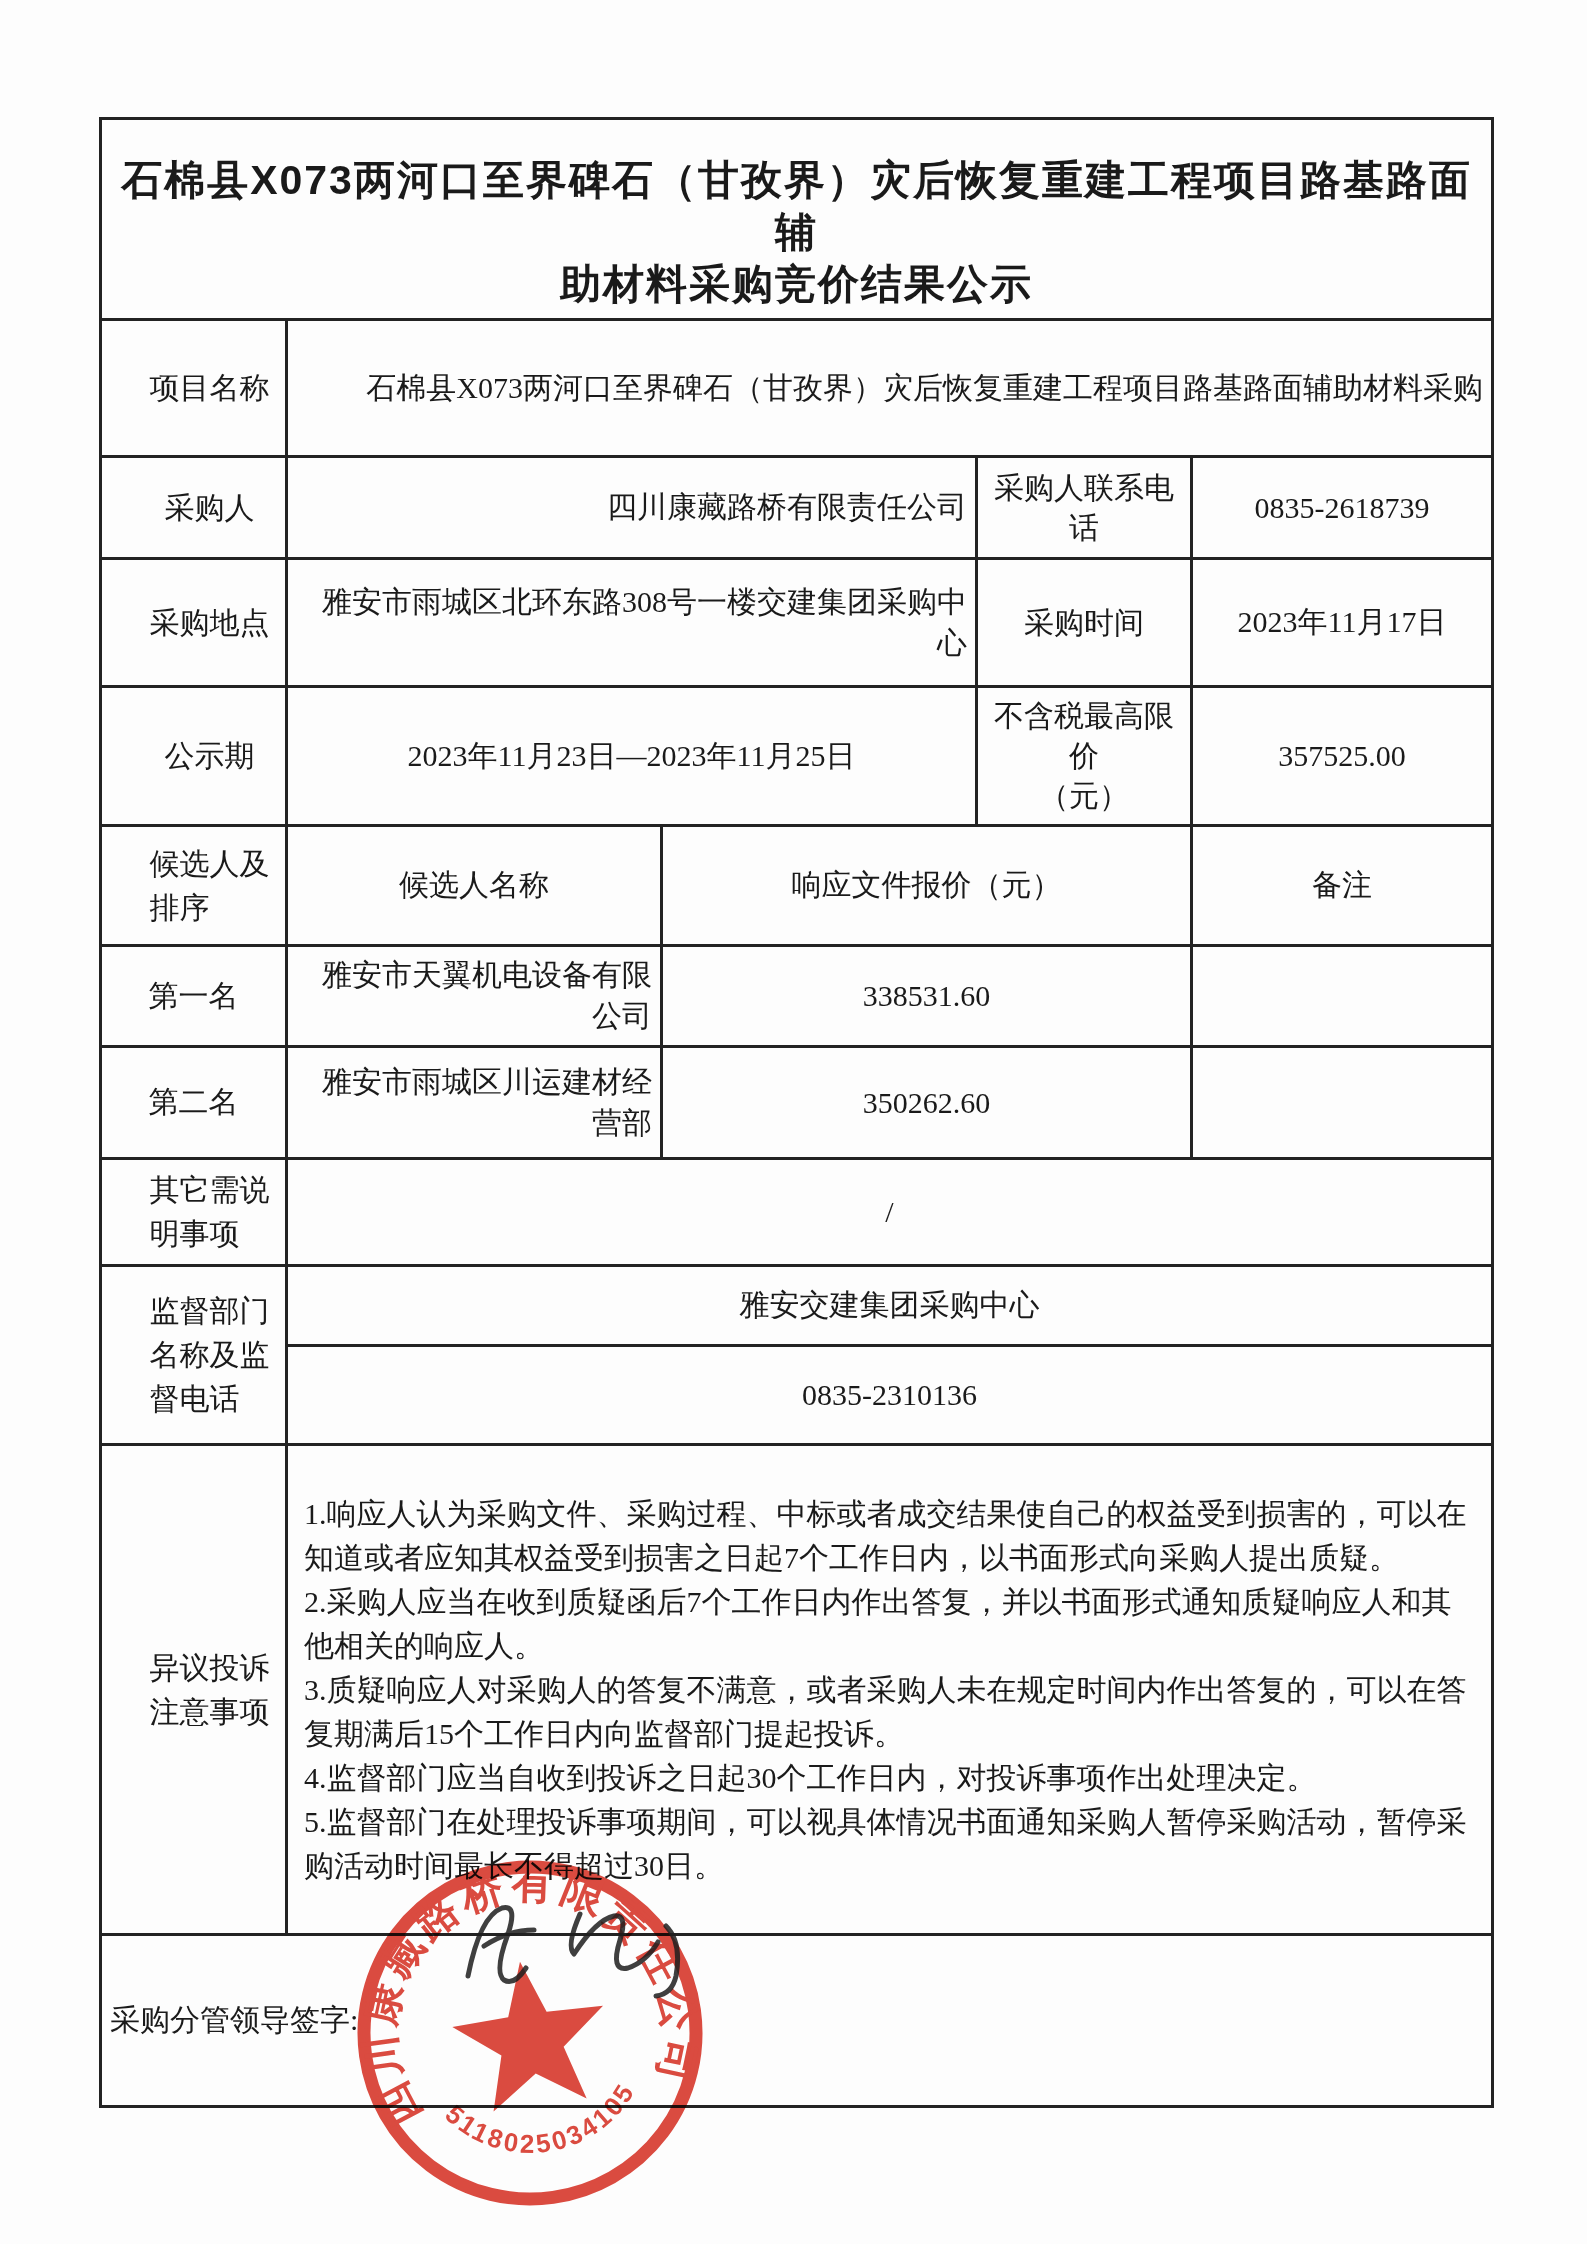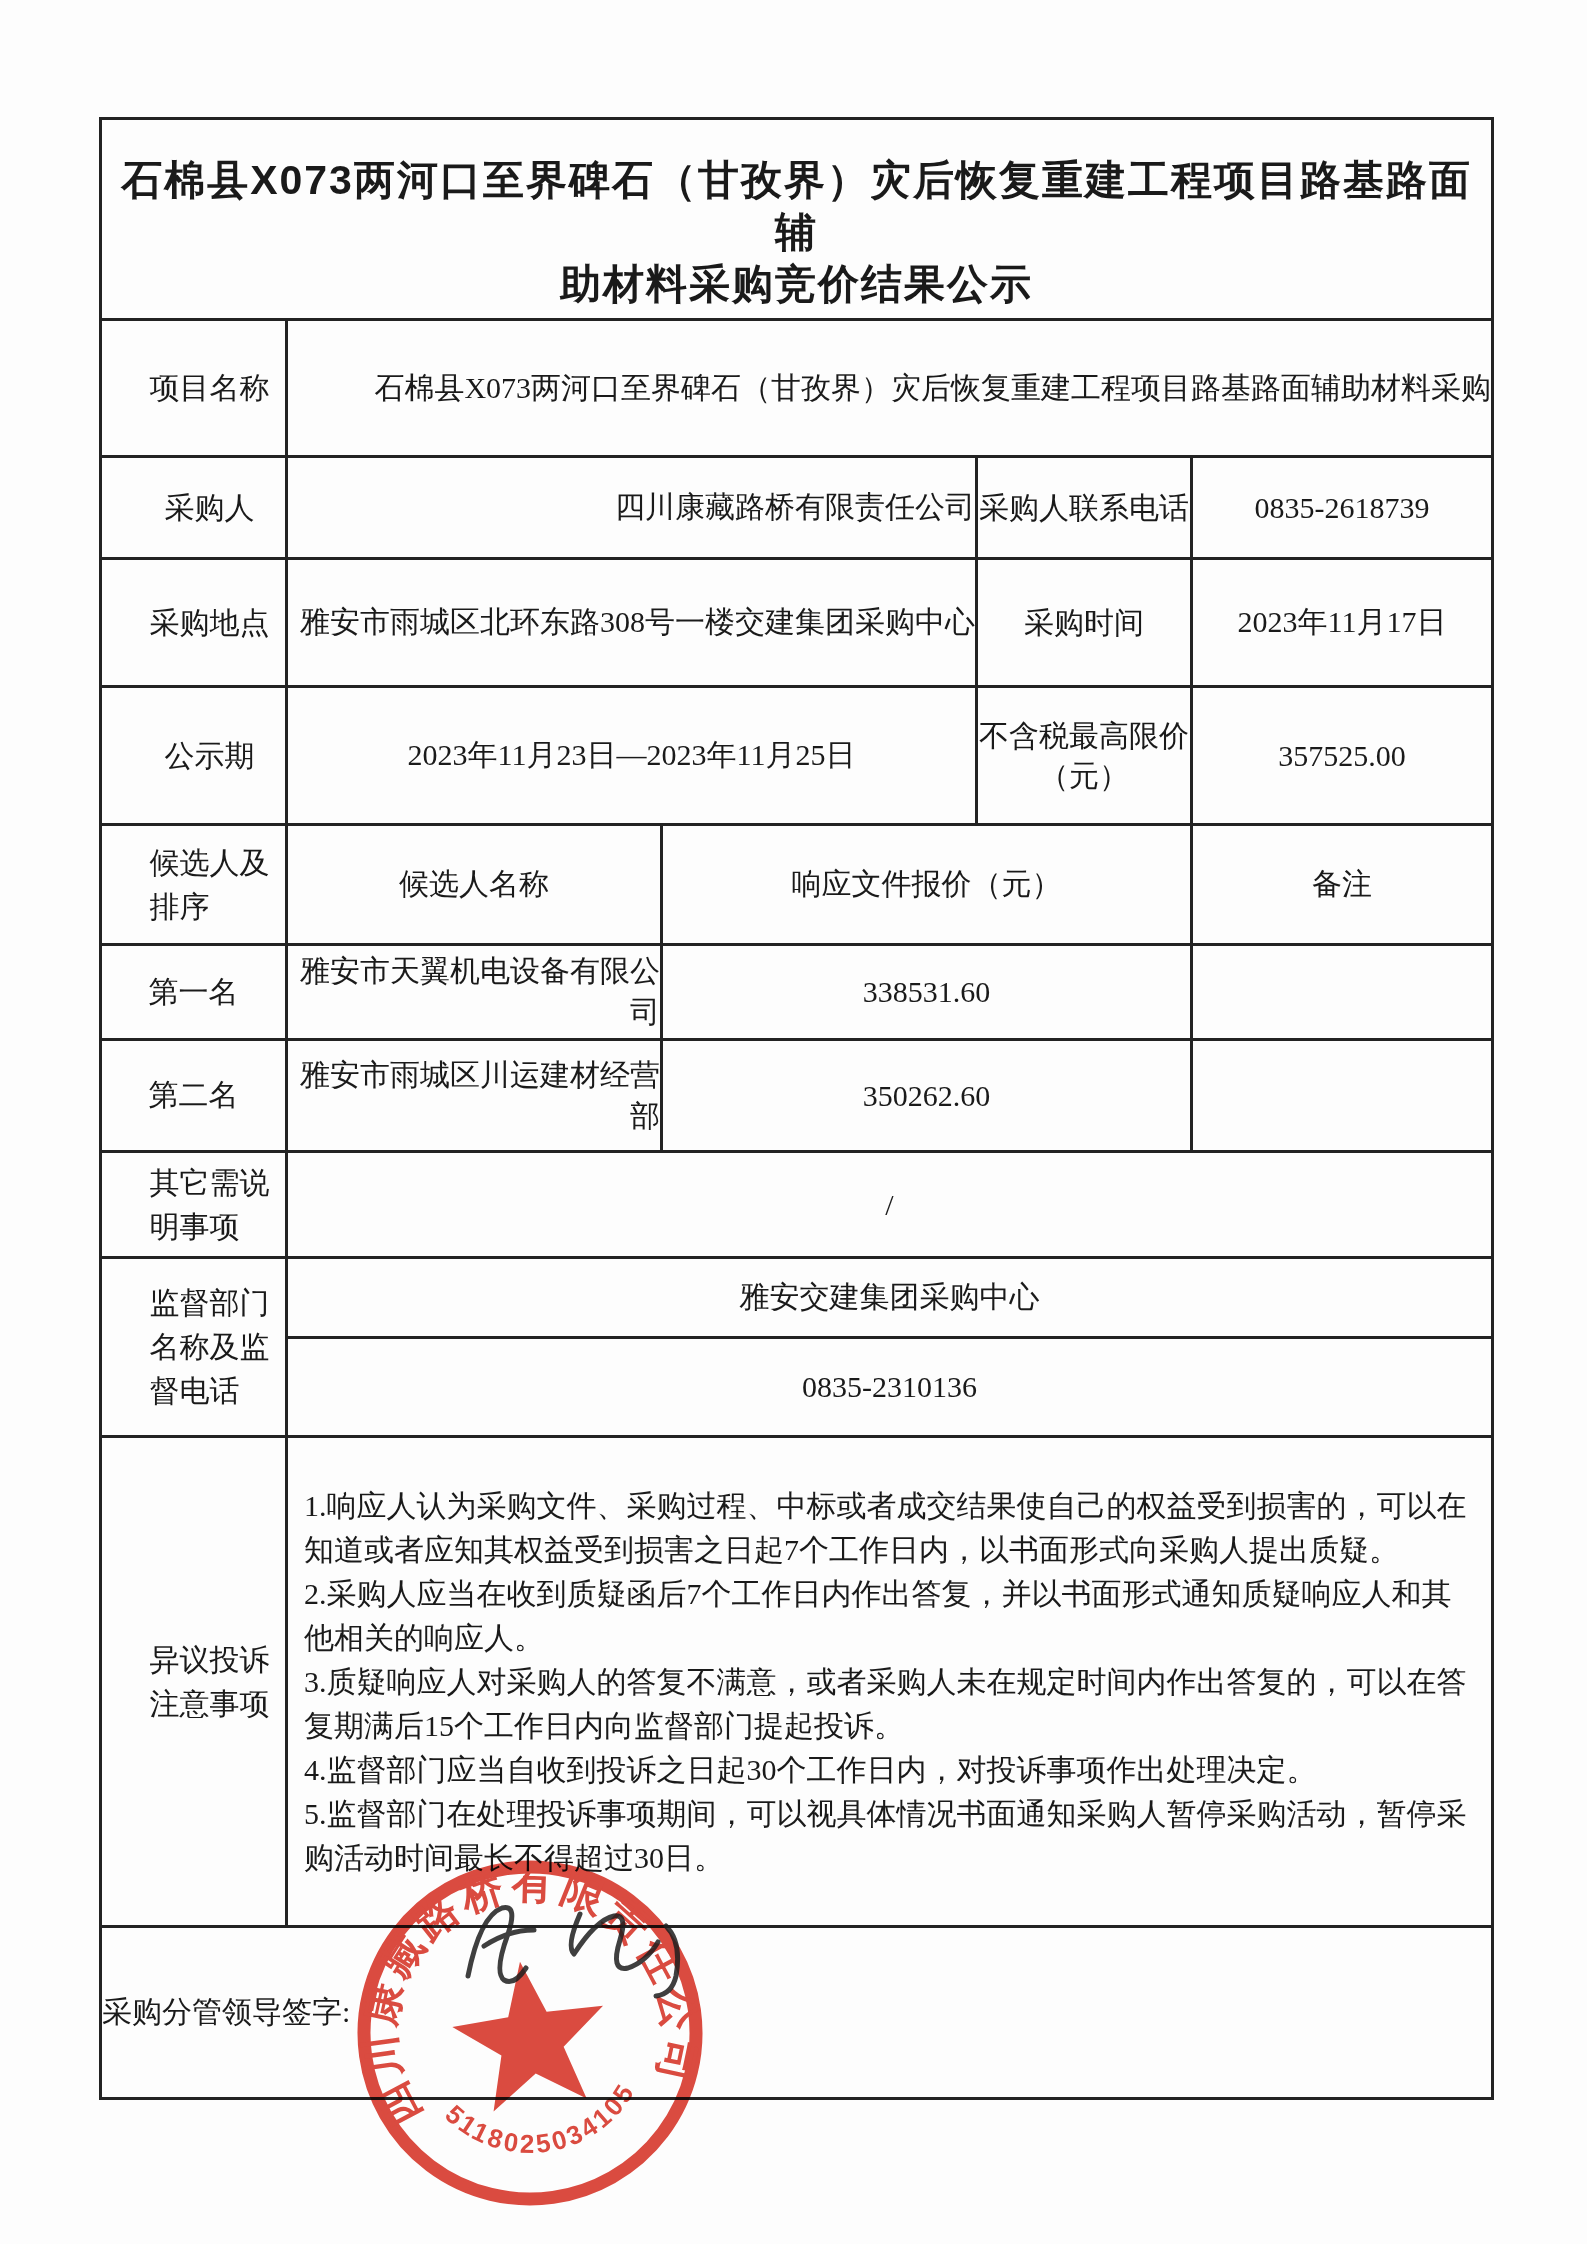--- a/index.html
+++ b/index.html
@@ -14,21 +14,21 @@
   table.doc-table{
     position:absolute;left:99px;top:117px;
     width:1392px;
     border-collapse:collapse;
     table-layout:fixed;
   }
   table.doc-table td{
     border:3px solid #232323;
     font-size:30px;
     vertical-align:middle;
-    padding:0;
+    padding:8px;
     overflow:hidden;
   }
   td.title-cell{
     text-align:center;
     vertical-align:middle;
   }
   .title{
     font-family:"Liberation Sans", sans-serif;
     font-weight:700;
     font-size:41px;

